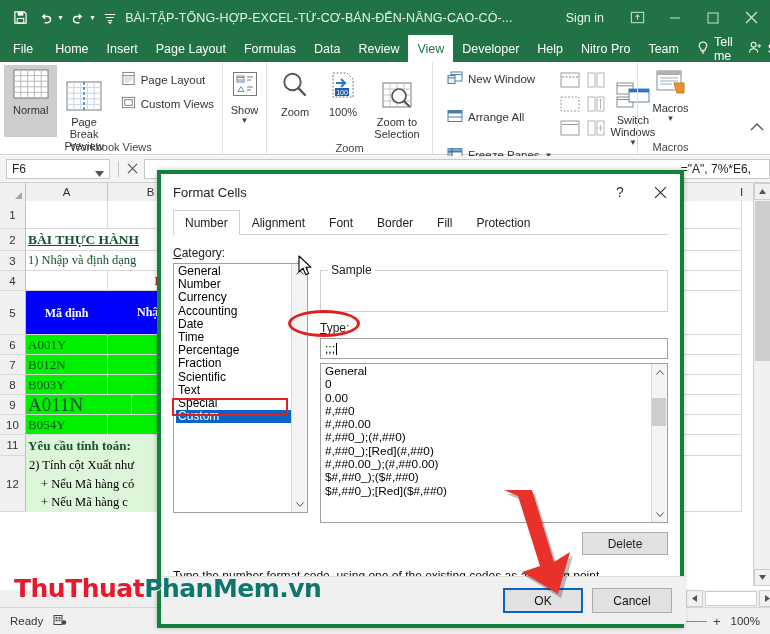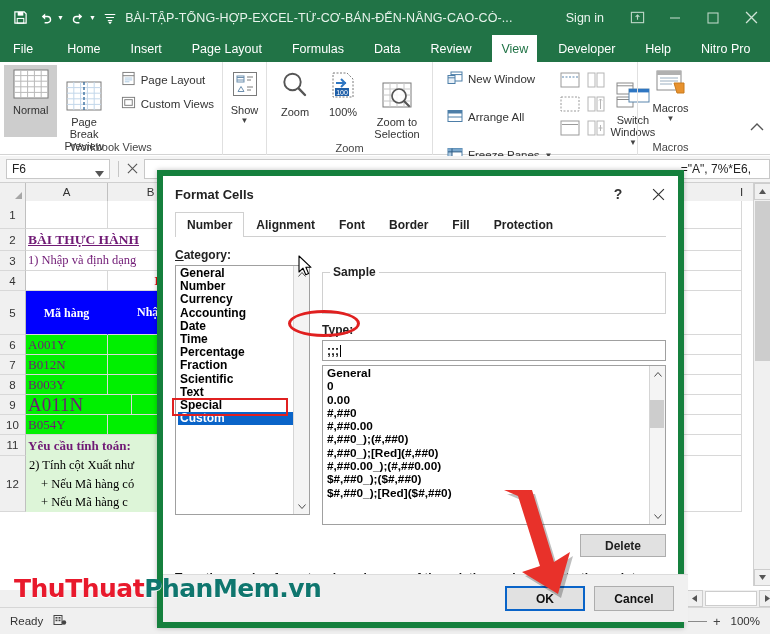--- a/index.html
+++ b/index.html
@@ -49,21 +49,21 @@
     width: 38px; height: 35px;
     display: flex; align-items: center; justify-content: center;
     color: #bcd6c6;
   }
   .winbtn.close { color: #cfe3d6; }
 
   
   .tabstrip {
     position: absolute; left: 0; top: 35px; width: 770px; height: 27px;
     background: #217346;
-    display: flex;  gap: 12px;
+    display: flex; 
   }
   .tab {
     height: 27px; padding: 0 9px;
     display: flex; align-items: center;
     color: #ffffff; font-size: 12.5px;
     white-space: nowrap;
   }
   .tab.file { background: #217346; padding: 0 13px; }
   .tab.active {
     background: #ffffff; color: #217346;
@@ -166,21 +166,21 @@
   .rowhdr {
     width: 26px; border-right: 1px solid #c0c0c0; border-bottom: 1px solid #d8d8d8;
     background: #f0f0f0;
     display: flex; align-items: center; justify-content: center;
     font-size: 11.5px; color: #333;
   }
   .cells { position: absolute; left: 26px; top: 18px; }
   .cellrow { display: flex; }
   .cell {
     border-right: 1px solid #d8d8d8; border-bottom: 1px solid #d8d8d8;
-    font-size: 12px; color: #701a75;
+    font-size: 12px; color: #14532d;
     display: flex; align-items: center;
     padding: 0 2px; overflow: hidden; white-space: nowrap;
     font-family: "Liberation Serif", serif;
   }
 
   
   .vscroll {
     position: absolute; right: 0; top: 183px; width: 17px; height: 403px;
     background: #f0f0f0; border-left: 1px solid #d0d0d0;
   }
@@ -223,24 +223,23 @@
     white-space: nowrap;
   }
   .wm-red { color: #e8192c; }
   .wm-blue { color: #0f766e; }
 
   
   .dialog {
     position: absolute; left: 157px; top: 170px;
     width: 527px; height: 458px;
     background: #ffffff;
-    border: 6px solid #15803d;
+    border: 4px solid #15803d;
     box-shadow: 0 0 5px rgba(0,0,0,.25);
     z-index: 50;
-    font-weight: bold;
   }
   .dlg-title {
     height: 36px; display: flex; align-items: center;
     padding-left: 12px; font-size: 13px; color: #222;
   }
   .dlg-title-btns { margin-left: auto; display: flex; align-items: center; }
   .dlg-tb {
     width: 40px; height: 32px; display: flex; align-items: center; justify-content: center;
     font-size: 14px; color: #333;
   }
@@ -737,21 +736,21 @@
         <div class="cell" style="width:168px;height:22px;font-weight:bold;font-size:13.5px;text-decoration:underline;border-right:none;">BÀI THỰC HÀNH</div>
       </div>
       <div class="cellrow">
         <div class="cell" style="width:168px;height:20px;font-size:12.5px;border-right:none;">1) Nhập và định dạng</div>
       </div>
       <div class="cellrow">
         <div class="cell" style="width:82px;height:20px;"></div>
         <div class="cell" style="width:86px;height:20px;color:#e01010;font-weight:bold;font-size:13px;justify-content:flex-end;border-right:none;">BẢNG</div>
       </div>
       <div class="cellrow">
-        <div class="cell" style="width:82px;height:44px;background:#0000ff;color:#fff;font-weight:bold;justify-content:center;text-align:center;white-space:normal;line-height:18px;border-right:1px solid #0000ff;">Mã hàng</div>
+        <div class="cell" style="width:82px;height:44px;background:#0000ff;color:#fff;font-weight:bold;justify-content:center;text-align:center;white-space:normal;line-height:18px;border-right:1px solid #0000ff;">Mã định</div>
         <div class="cell" style="width:86px;height:44px;background:#0000ff;color:#fff;font-weight:bold;justify-content:center;border-right:none;">Nhập</div>
       </div>
       <div class="cellrow">
         <div class="cell" style="width:82px;height:20px;background:#00f000;font-size:13px;">A001Y</div>
         <div class="cell" style="width:86px;height:20px;background:#00f000;font-size:13px;justify-content:flex-end;border-right:none;">1000</div>
       </div>
       <div class="cellrow">
         <div class="cell" style="width:82px;height:20px;background:#00f000;font-size:13px;">B012N</div>
         <div class="cell" style="width:86px;height:20px;background:#00f000;font-size:13px;justify-content:flex-end;border-right:none;">2500</div>
       </div>

